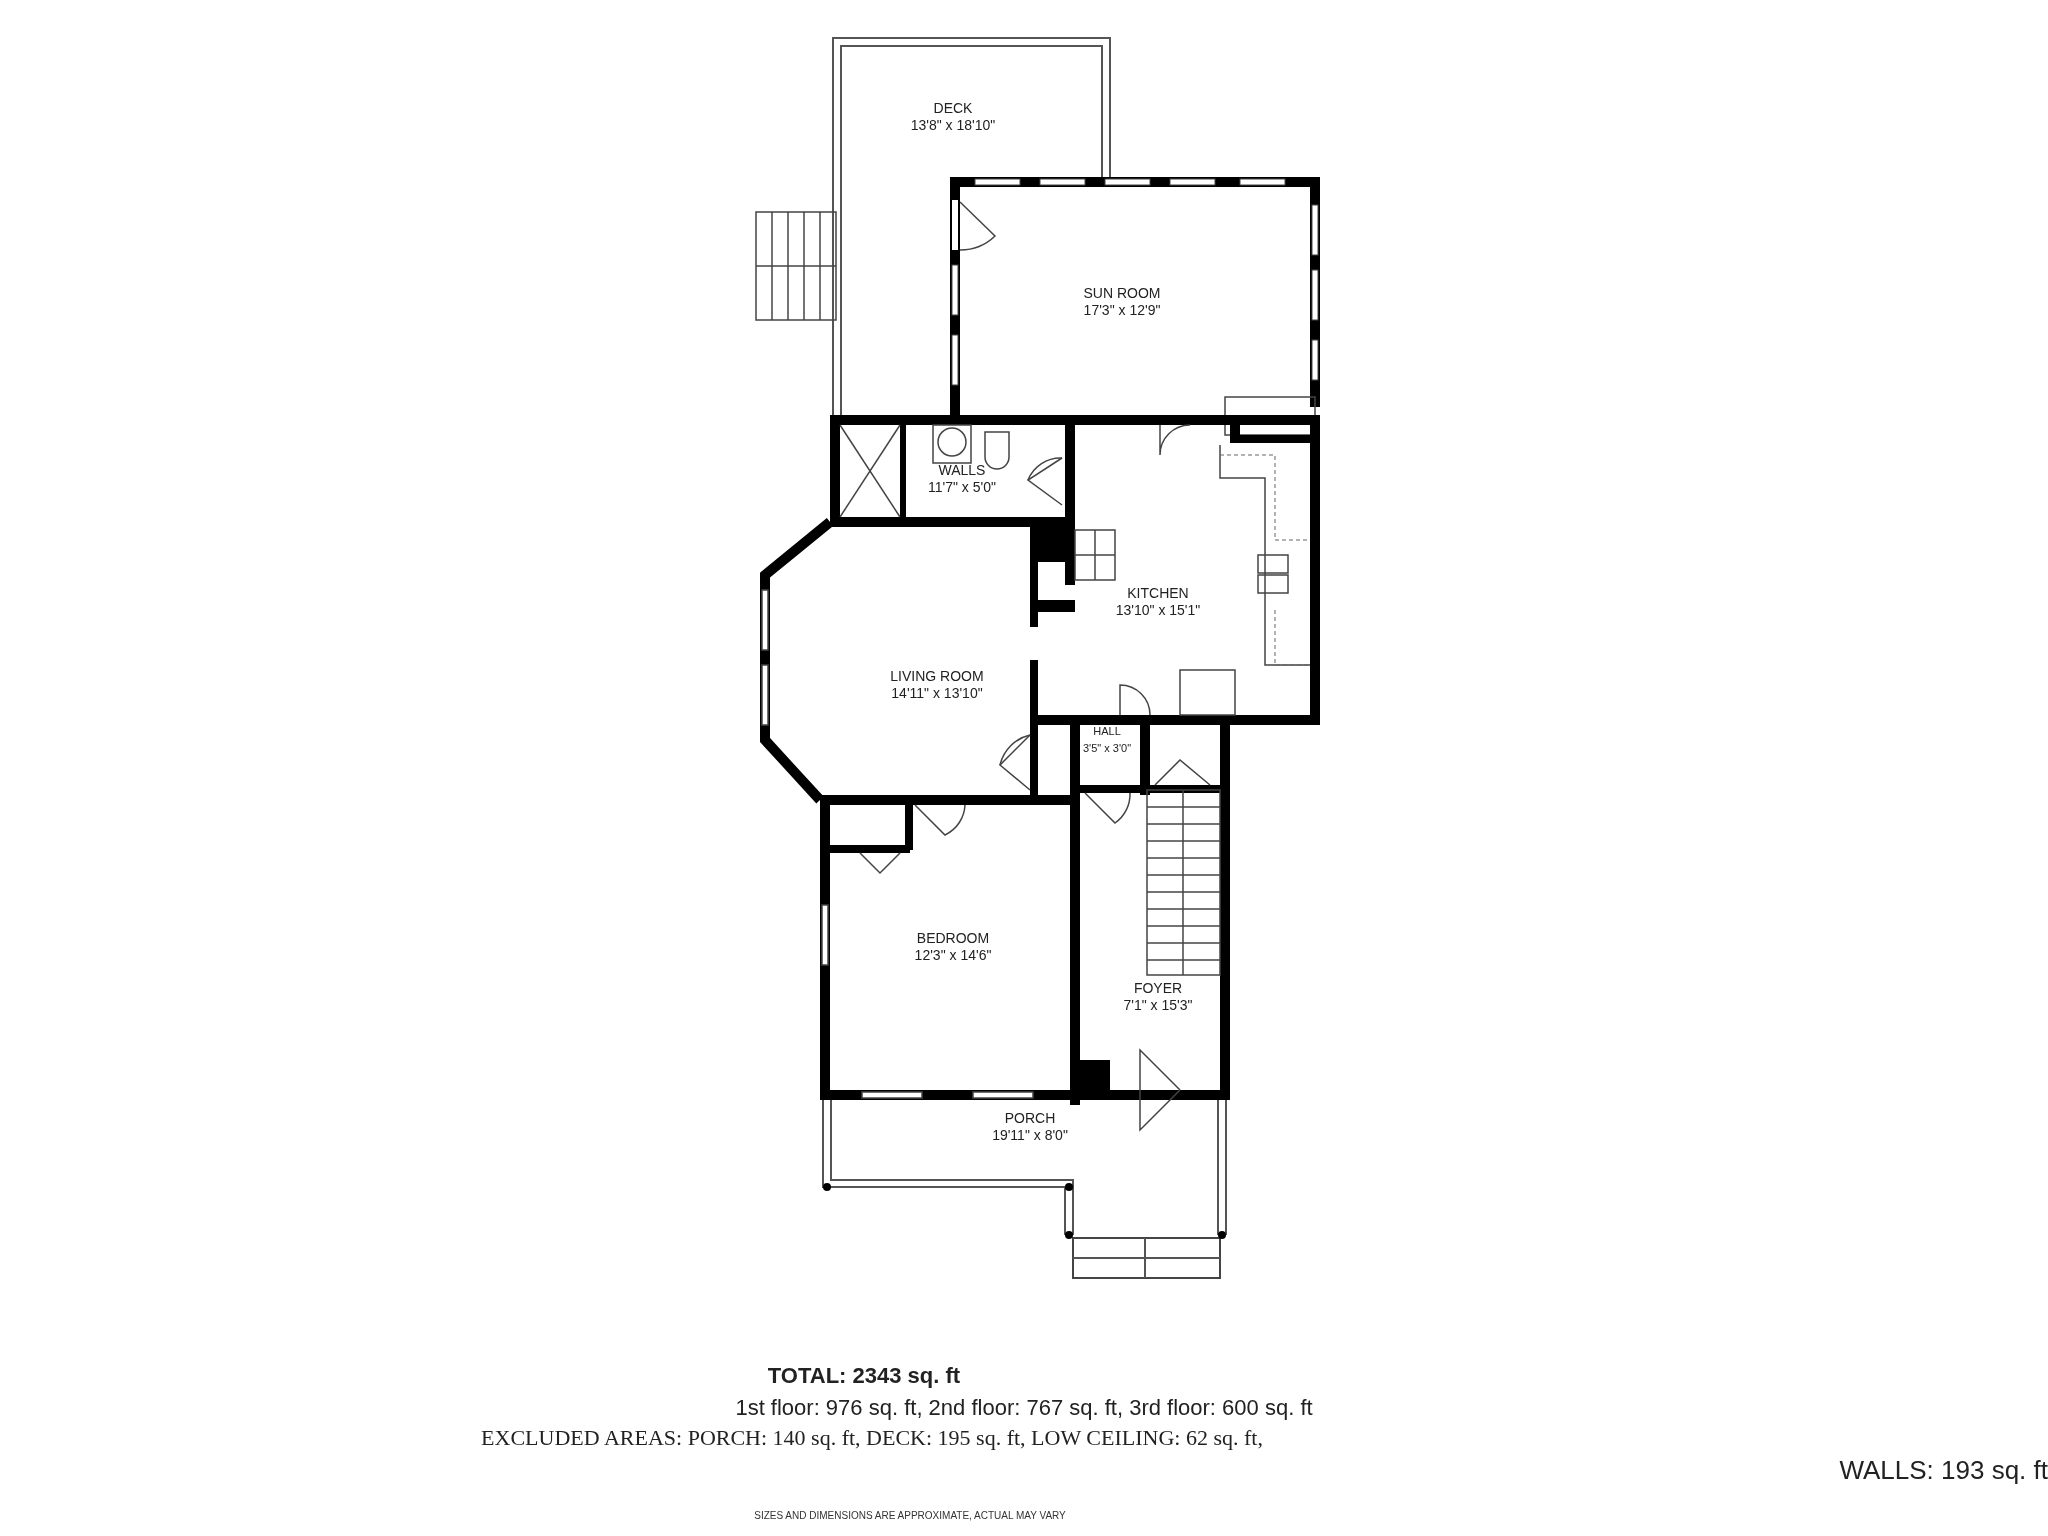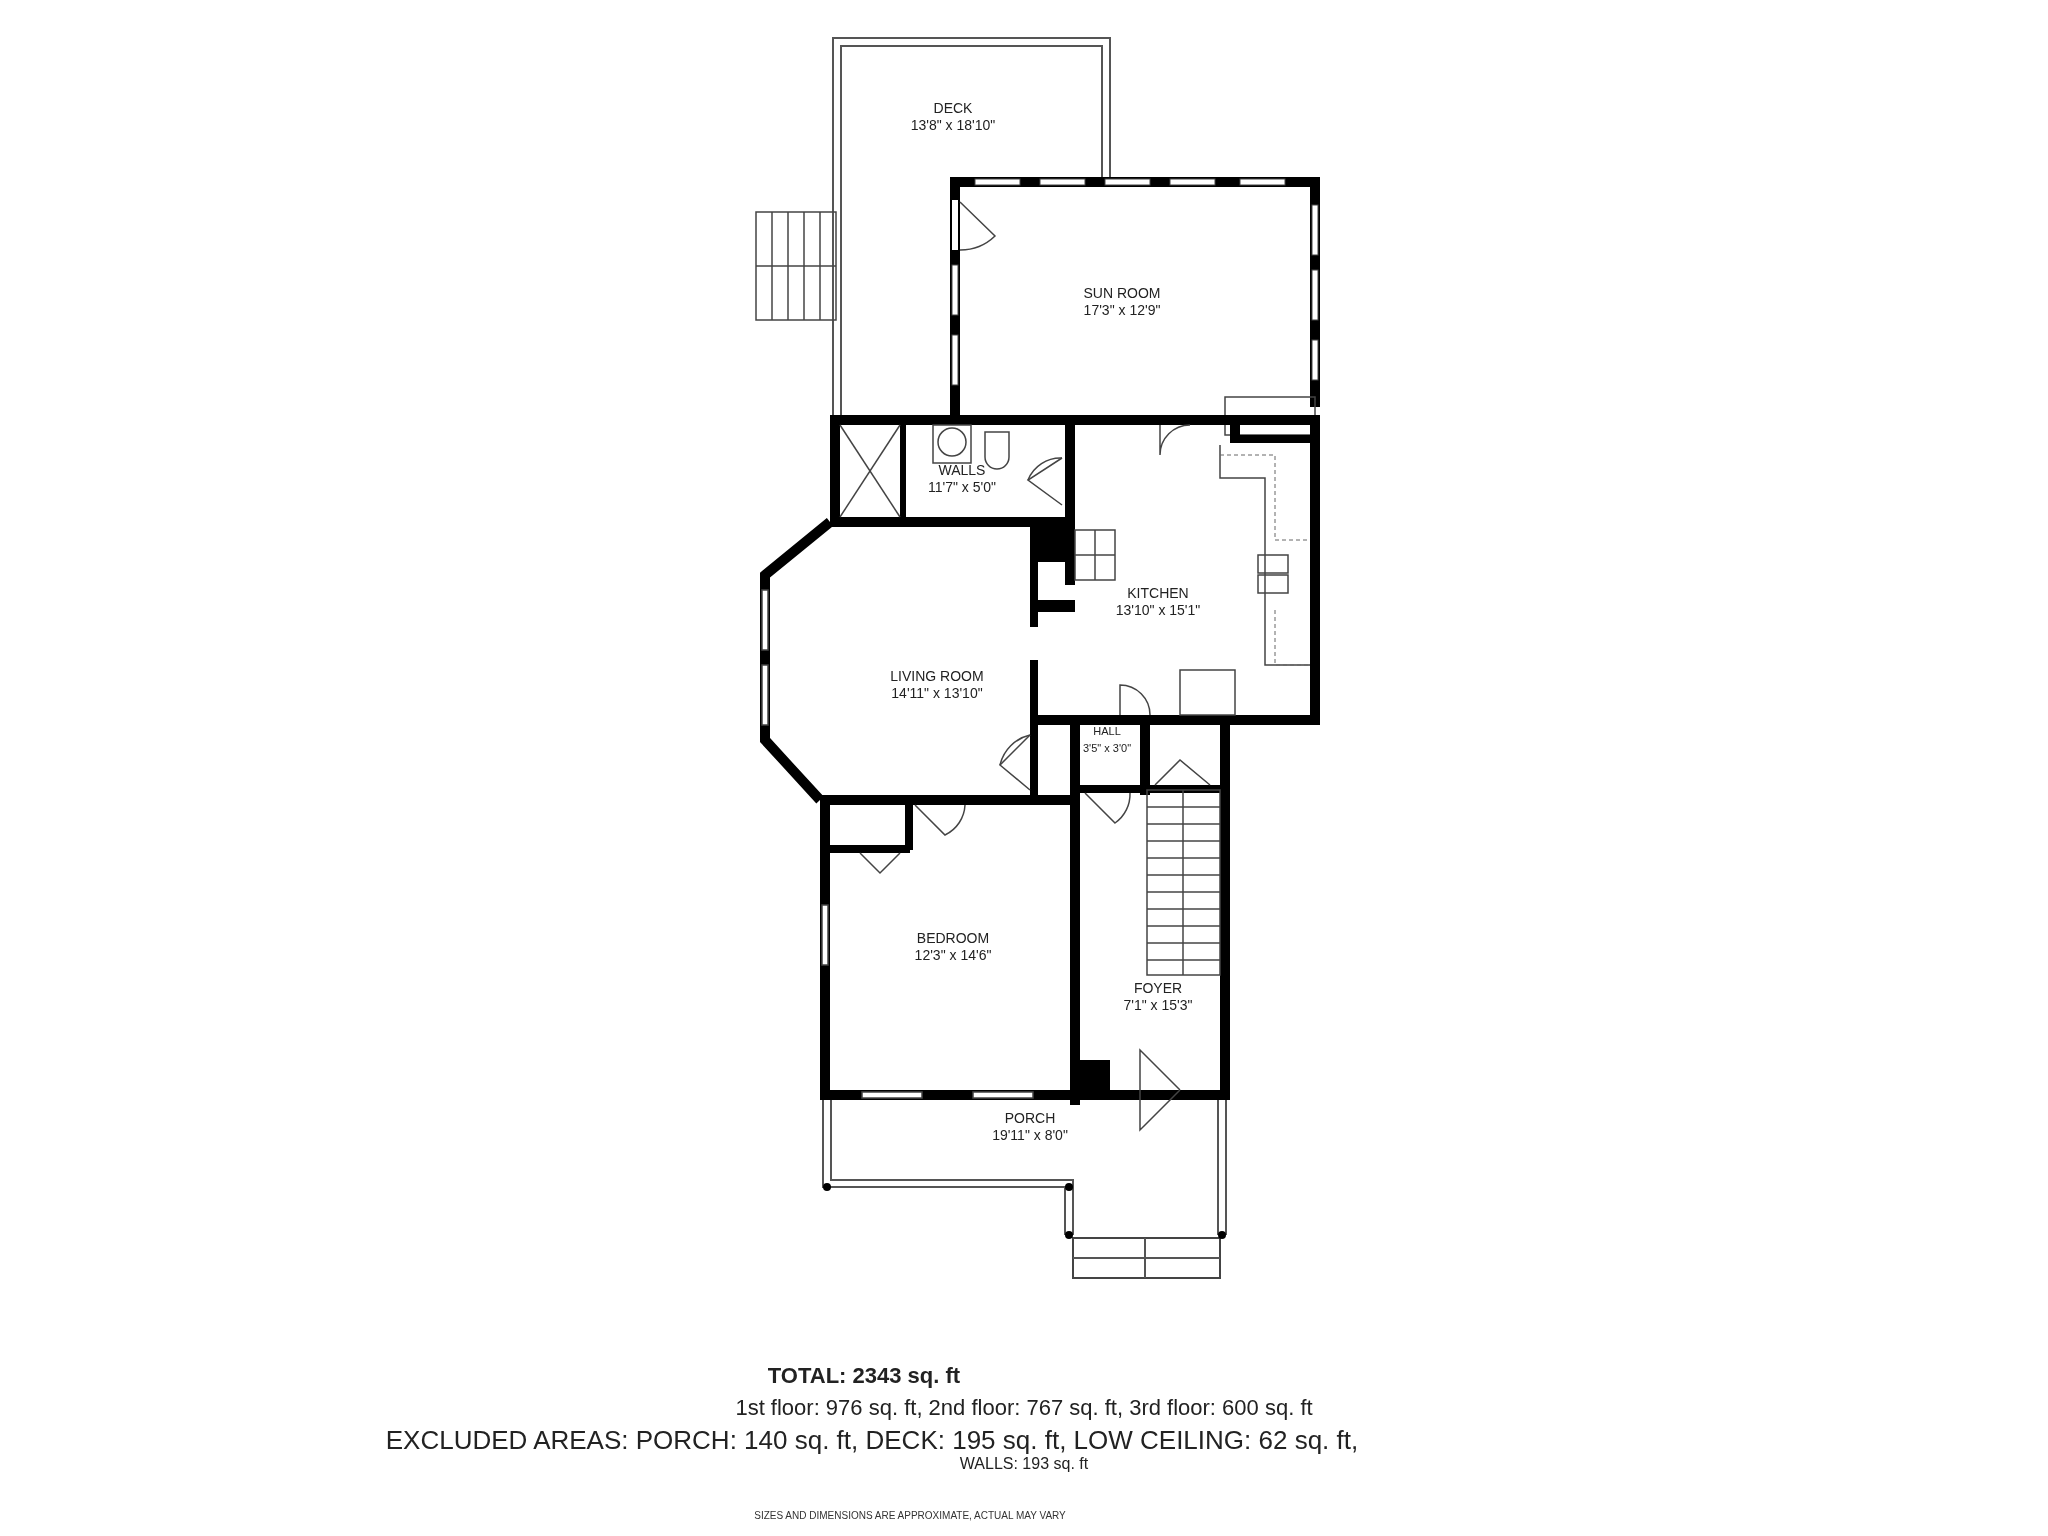--- a/index.html
+++ b/index.html
@@ -3,22 +3,22 @@
 <meta charset="utf-8">
 <style>
   html, body { margin:0; padding:0; background:#ffffff; }
   body { width:2048px; height:1536px; position:relative; overflow:hidden; font-family:"Liberation Sans", "DejaVu Sans", sans-serif; color:#222; }
   #plan { position:absolute; left:0; top:0; width:2048px; height:1536px; }
   .room-label { position:absolute; text-align:center; font-size:14px; line-height:17px; color:#222; transform:translateX(-50%); white-space:nowrap; }
   .room-label .name { display:block; }
   .room-label .dim { display:block; }
   #total { position:absolute; top:1363px; left:0; width:1728px; text-align:center; font-size:22px; font-weight:bold; }
   #floors { position:absolute; top:1395px; left:0; width:2048px; text-align:center; font-size:22px; }
-  #excluded { position:absolute; top:1425px; left:0; width:1744px; text-align:center; font-size:26px; }
-  #walls { position:absolute; top:1455px; left:0; width:2048px; text-align:center; font-size:16px; }
+  #excluded { position:absolute; top:1425px; left:0; width:1744px; text-align:center; font-size:22px;font-family:Liberation Serif, serif; }
+  #walls { position:absolute; top:1455px; left:0; width:2048px; text-align:right; font-size:26px; }
   #disclaimer { position:absolute; top:1510px; left:0; width:1820px; text-align:center; font-size:10px; color:#333; }
 </style>
 </head>
 <body>
 
 <svg id="plan" viewBox="0 0 2048 1536" xmlns="http://www.w3.org/2000/svg">
 
   <g fill="none" stroke="#555" stroke-width="2">
     <polyline points="833,418 833,38 1110,38 1110,180"></polyline>
     <polyline points="841,418 841,46 1102,46 1102,180"></polyline>

